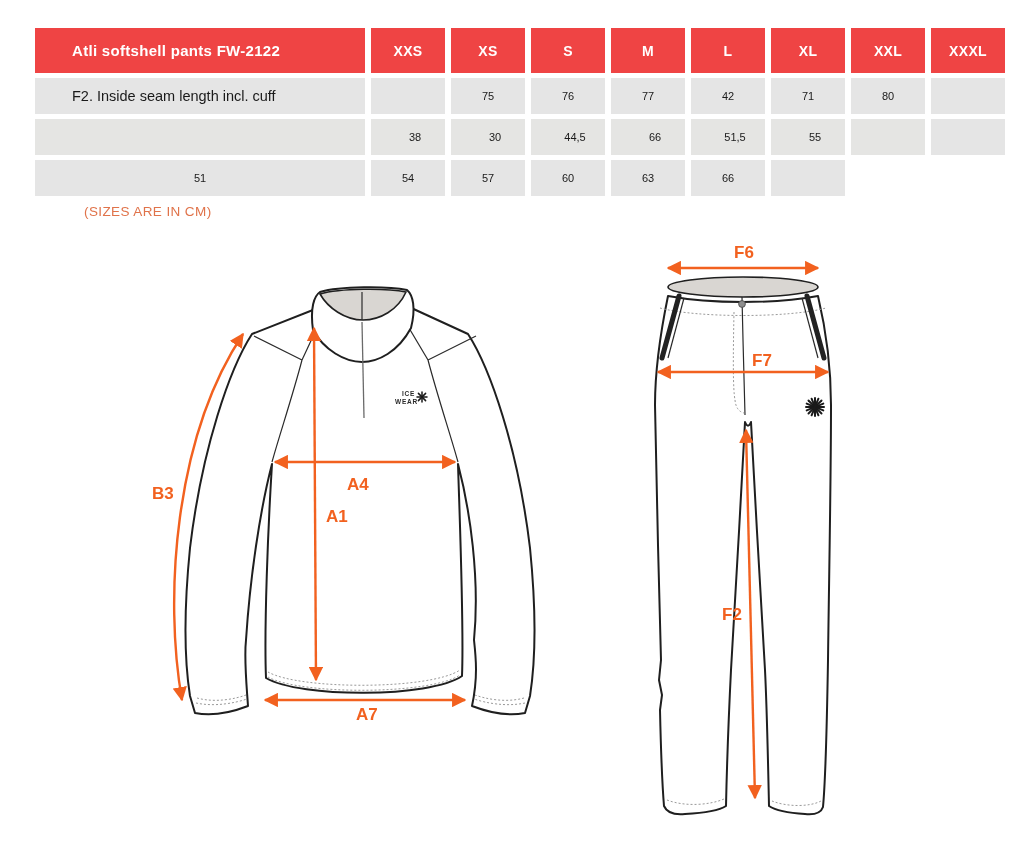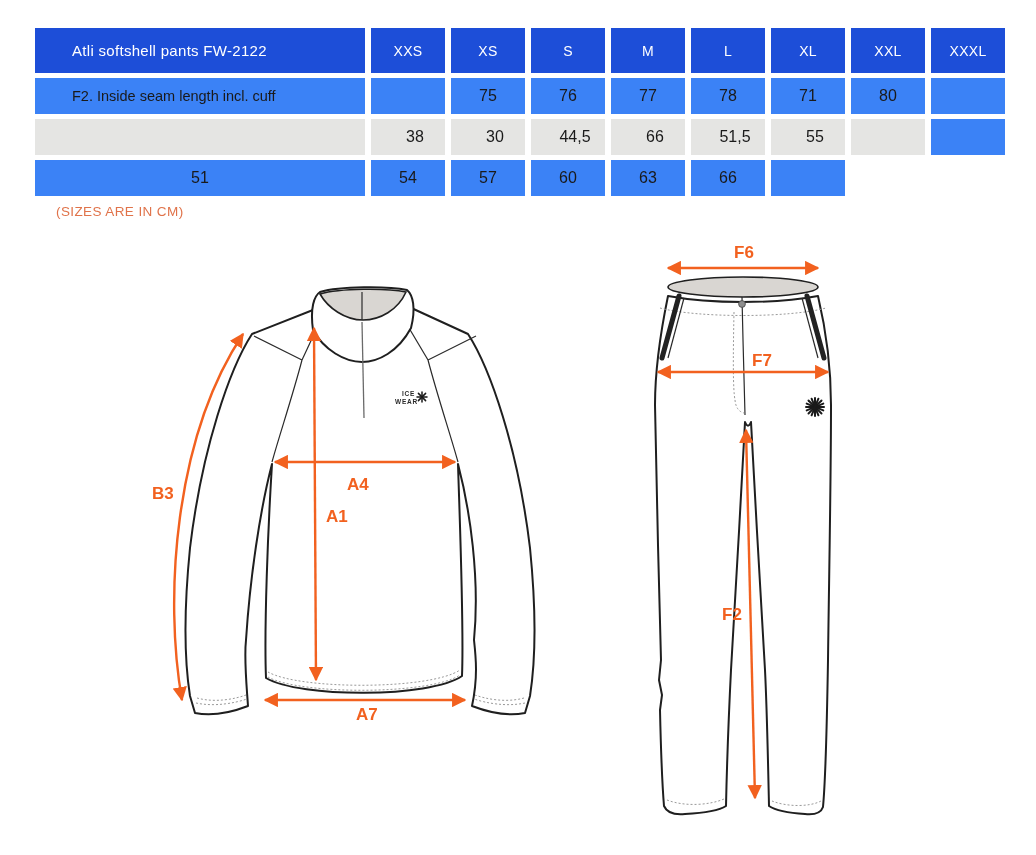--- a/index.html
+++ b/index.html
@@ -12,36 +12,36 @@
 
   
   .size-table {
     position:absolute; left:35px; top:28px;
     display:grid;
     grid-template-columns:330px repeat(8, 74px);
     grid-template-rows:45px 36px 36px 36px;
     column-gap:6px; row-gap:5px;
   }
   .th {
-    background:#1d4ed8; color:#ffffff;
+    background:#ef4444; color:#ffffff;
     display:flex; align-items:center; justify-content:center;
-    font-weight:normal; font-size:14px; letter-spacing:.3px;
+    font-weight:bold; font-size:14px; letter-spacing:.3px;
   }
   .th-label { justify-content:flex-start; padding-left:37px; font-size:15px; }
   .td {
     display:flex; align-items:center; justify-content:center;
-    font-size:16px; color:#1a1a1a;
+    font-size:11px; color:#1a1a1a;
   }
   .td-label { justify-content:flex-start; padding-left:37px; font-size:14.5px; }
-  .row-dark  { background:#3b82f6; }
+  .row-dark  { background:#e5e5e5; }
   .row-light { background:#E5E5E3;padding-left:14px; }
 
   
   .cm-note {
-    position:absolute; left:56px; top:204px;
+    position:absolute; left:84px; top:204px;
     color:#E0734A; font-size:13.5px; letter-spacing:.4px;
   }
 
   
   .shirt-svg { position:absolute; left:140px; top:248px; }
   .pants-svg { position:absolute; left:615px; top:240px; }
   .measure-label {
     fill:#F2611F; font-family:"Liberation Sans", sans-serif;
     font-size:17px; font-weight:bold;
   }
@@ -70,21 +70,21 @@
     <div class="th">L</div>
     <div class="th">XL</div>
     <div class="th">XXL</div>
     <div class="th">XXXL</div>
 
     <div class="td td-label row-dark">F2. Inside seam length incl. cuff</div>
     <div class="td row-dark"></div>
     <div class="td row-dark">75</div>
     <div class="td row-dark">76</div>
     <div class="td row-dark">77</div>
-    <div class="td row-dark">78</div>
+    <div class="td row-dark">42</div>
     <div class="td row-dark">71</div>
     <div class="td row-dark">80</div>
     <div class="td row-dark"></div>
 
     <div class="td row-light"></div>
     <div class="td row-light">38</div>
     <div class="td row-light">30</div>
     <div class="td row-light">44,5</div>
     <div class="td row-light">66</div>
     <div class="td row-light">51,5</div>

